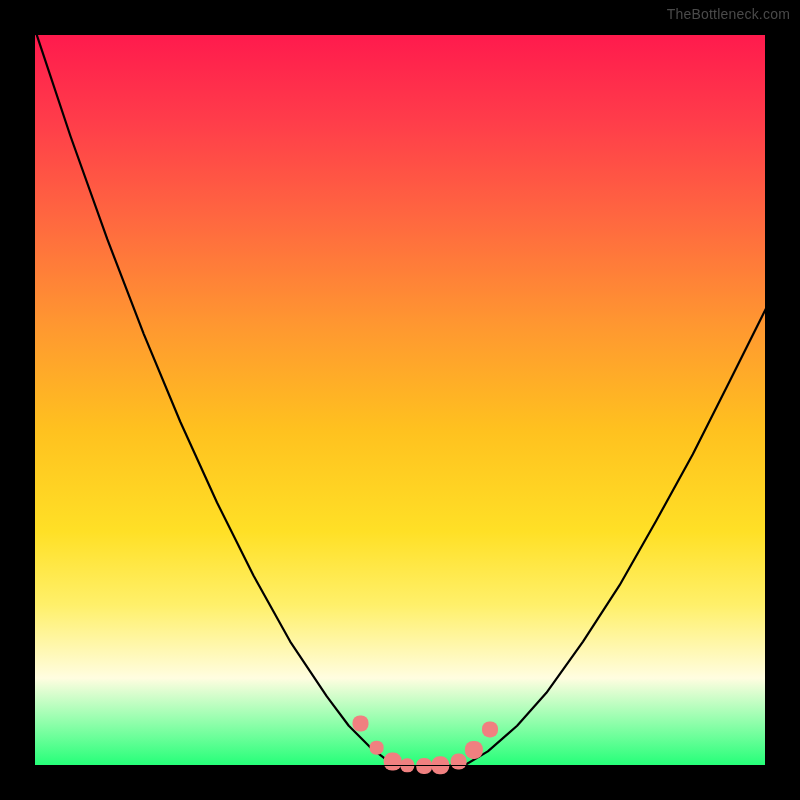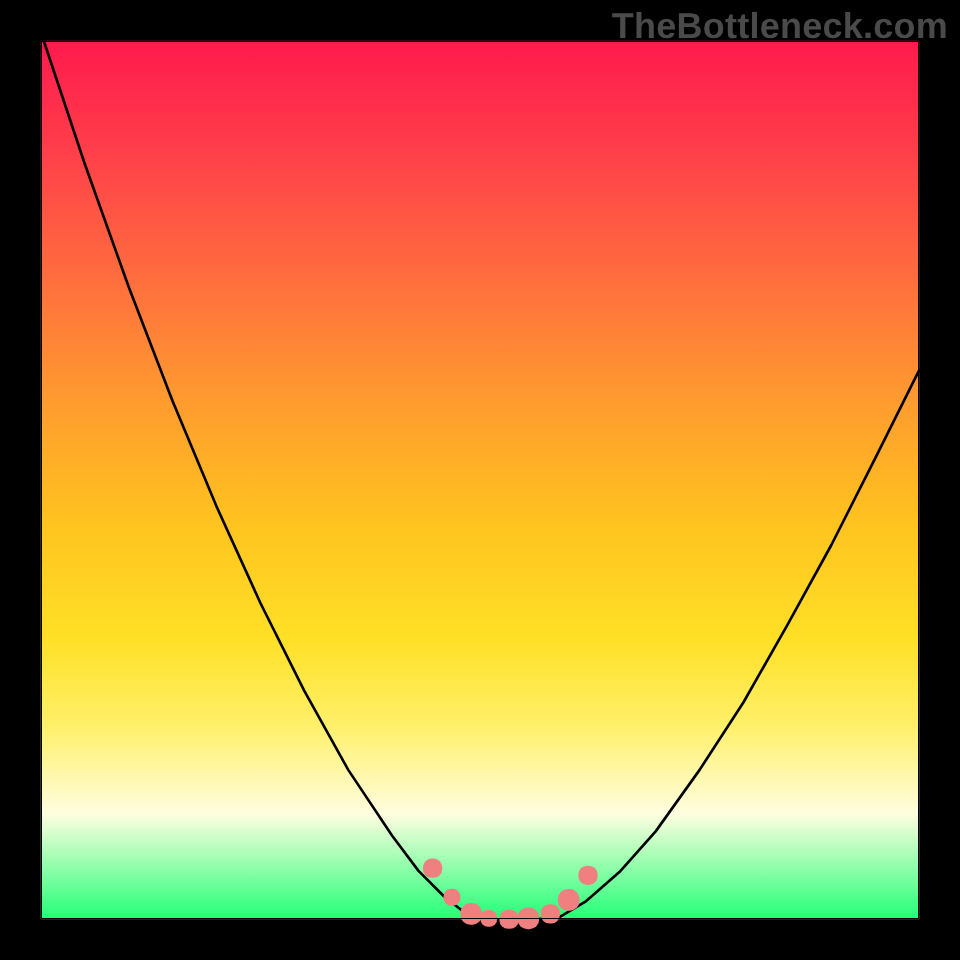--- a/index.html
+++ b/index.html
@@ -54,22 +54,22 @@
     width: 732px;
     height: 732px;
     box-shadow: inset 0 0 0 1px #000;
     pointer-events: none;
   }
   .watermark {
     position: absolute;
     top: 6px;
     right: 10px;
     font-family: Arial, Helvetica, sans-serif;
-    font-size: 30px;
-    font-weight: 700;
+    font-size: 14px;
+    font-weight: 400;
     color: #4a4a4a;
     letter-spacing: 0.2px;
     user-select: none;
   }
 </style>
 </head>
 <body>
 
 <div class="frame">
   <div class="plot-area">

